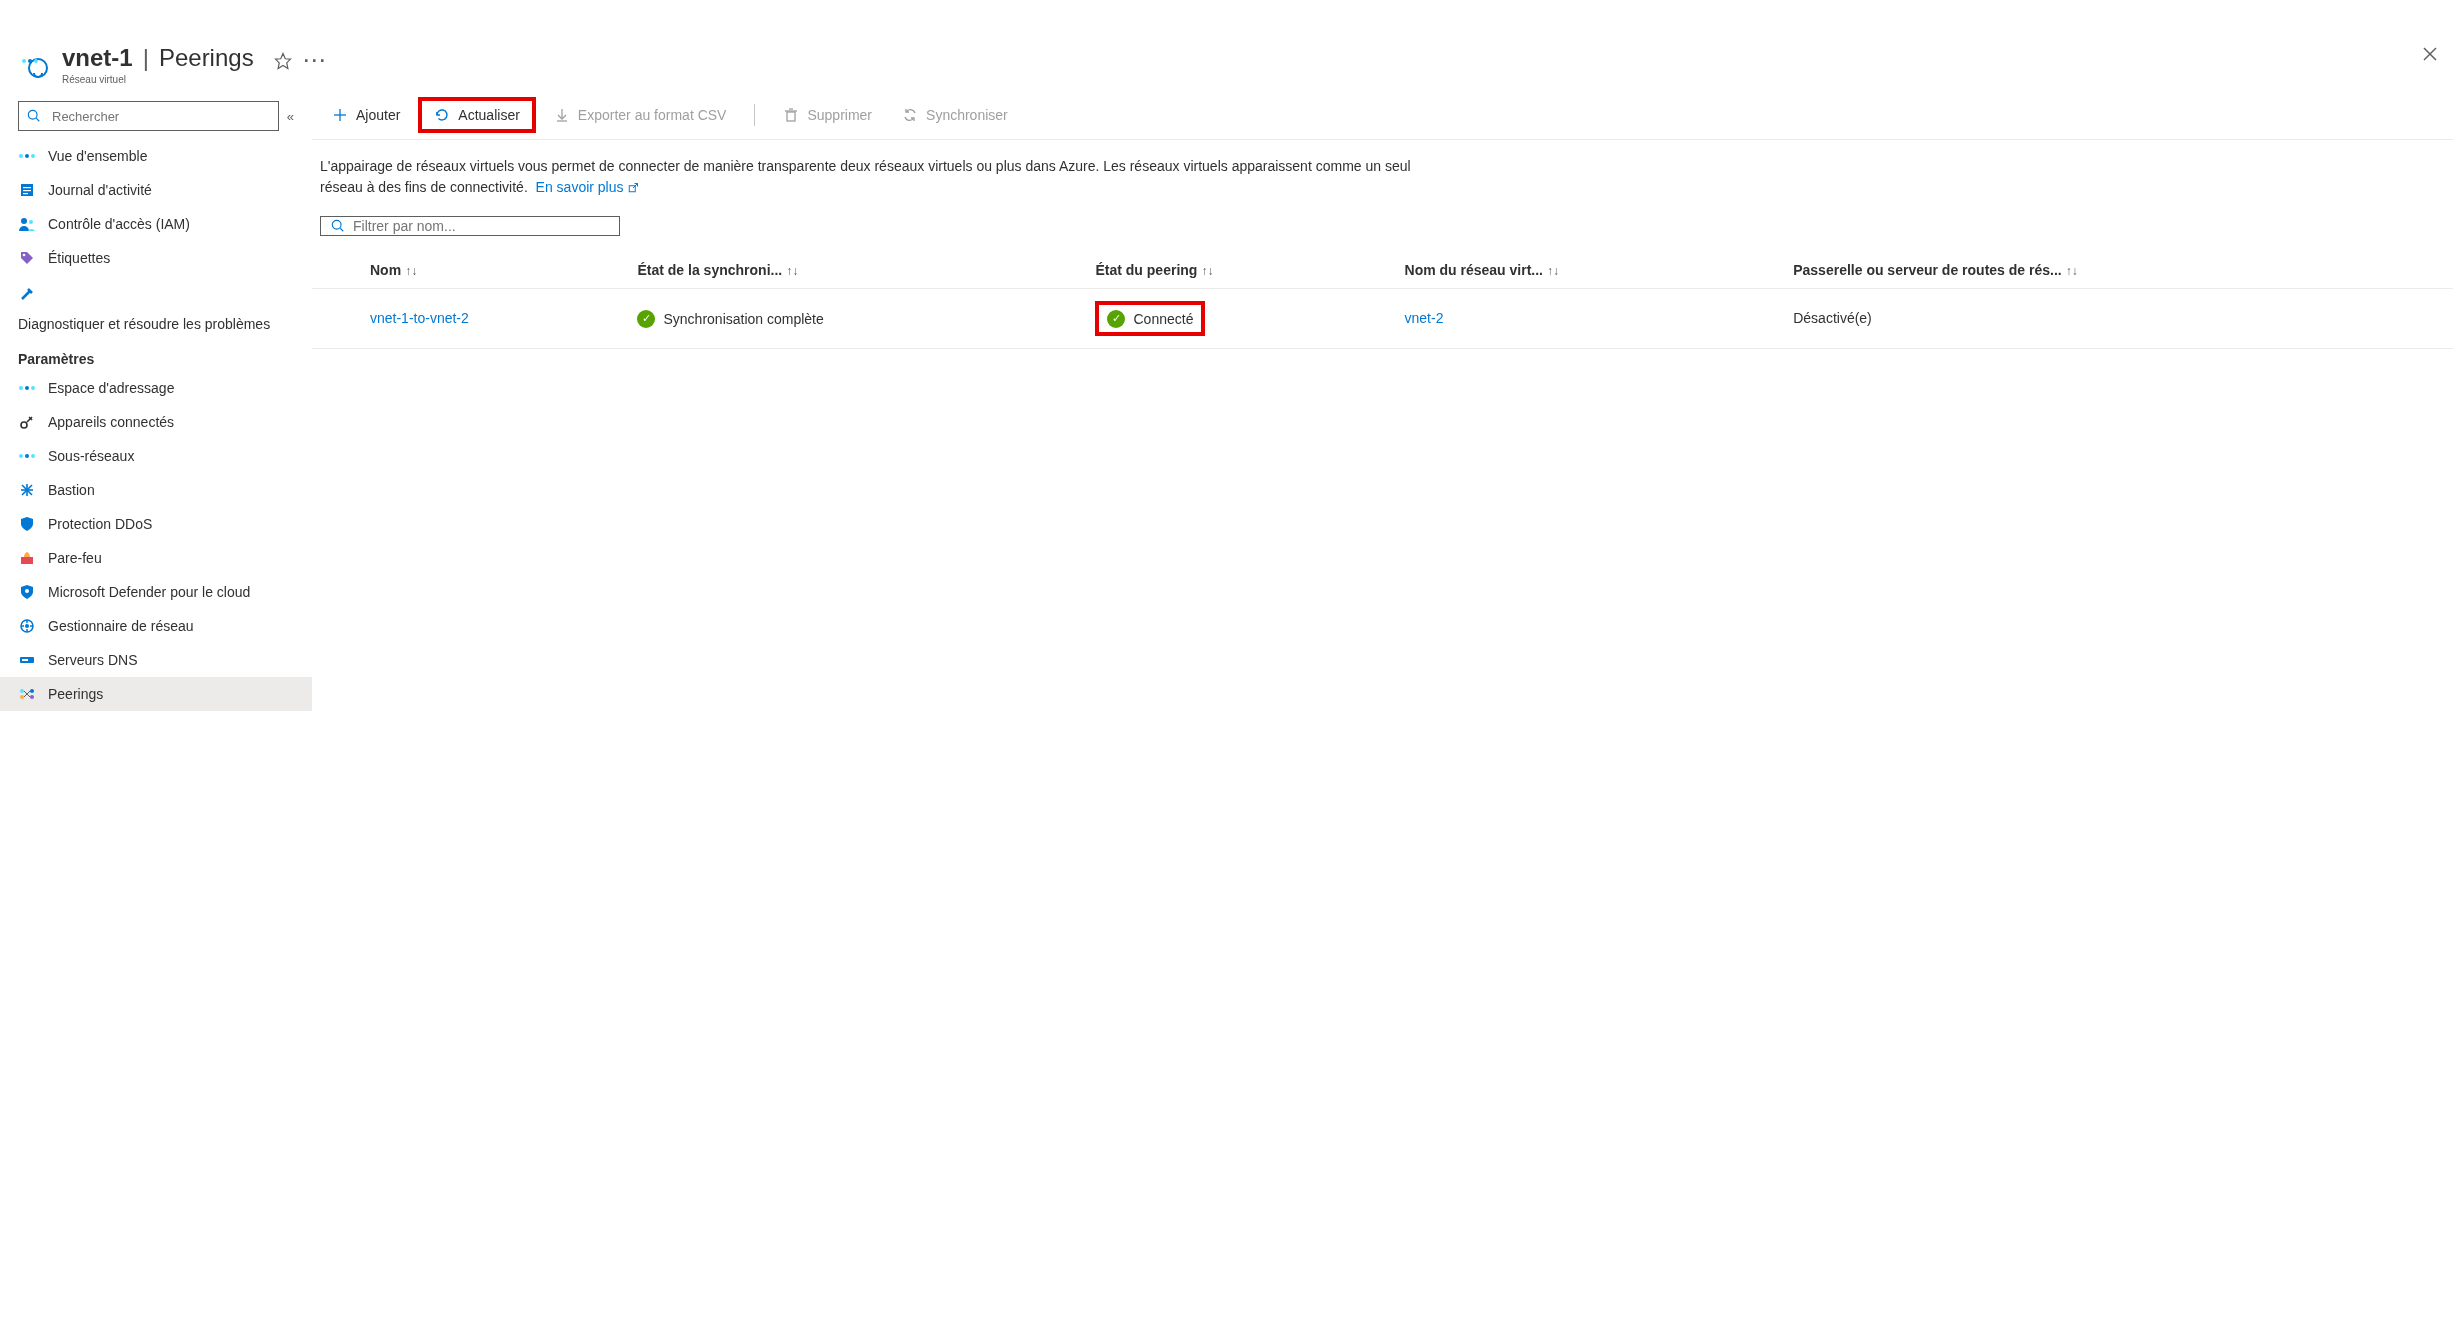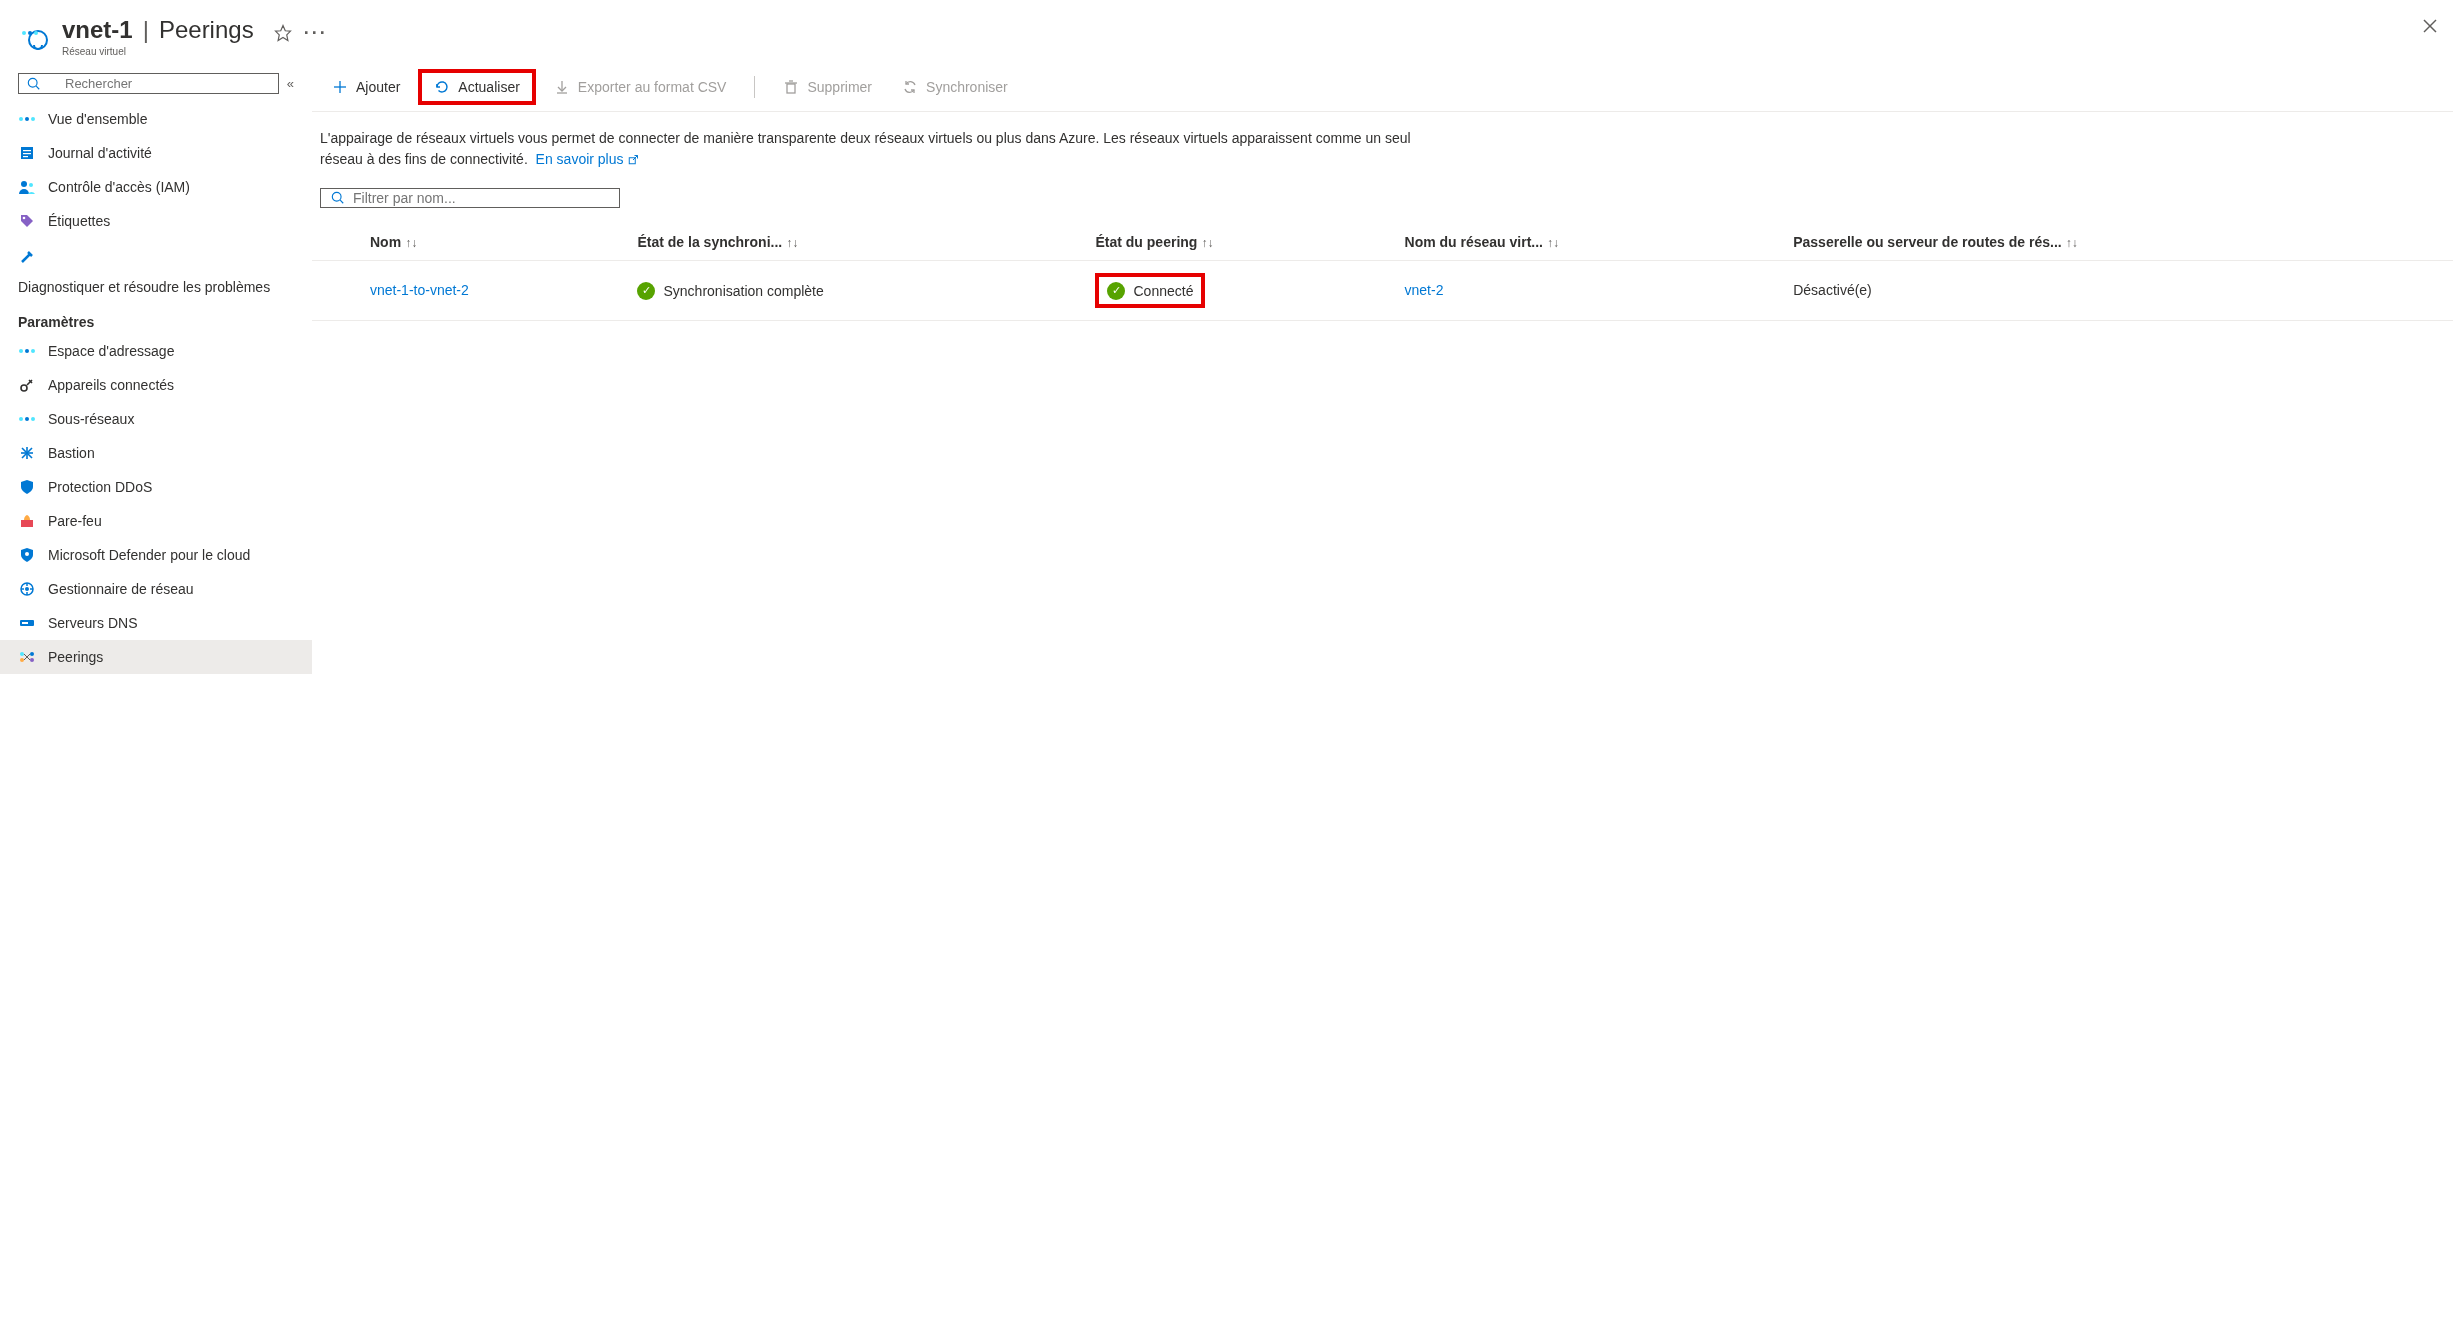--- a/index.html
+++ b/index.html
@@ -13,20 +13,21 @@
     display: flex;
     flex-direction: column;
     width: 100%;
   }
   
   .header {
     display: flex;
     align-items: flex-start;
     padding: 16px 20px 8px 20px;
     position: relative;
+    margin-top: 28px;
   }
   .header-icon {
     width: 32px;
     height: 32px;
     margin-right: 10px;
     margin-top: 4px;
     flex-shrink: 0;
   }
   .header-title-block { flex: 1; }
   .header-title {
@@ -72,25 +73,25 @@
   }
   .search-wrap {
     display:flex;
     align-items:center;
     gap:8px;
     padding: 0 18px 8px 18px;
   }
   .search-box {
     flex:1;
     border: 1px solid #605e5c;
-    height: 21px;
+    height: 30px;
     display:flex;
     align-items:center;
     padding: 0 8px;
-    gap:24px;
+    gap:11px;
   }
   .search-box input {
     border:none; outline:none; flex:1; font-size:13px;
   }
   .collapse-icon { color:#605e5c; cursor:pointer; }
   .nav-item {
     display:flex;
     align-items:center;
     gap:12px;
     padding: 8px 18px;

